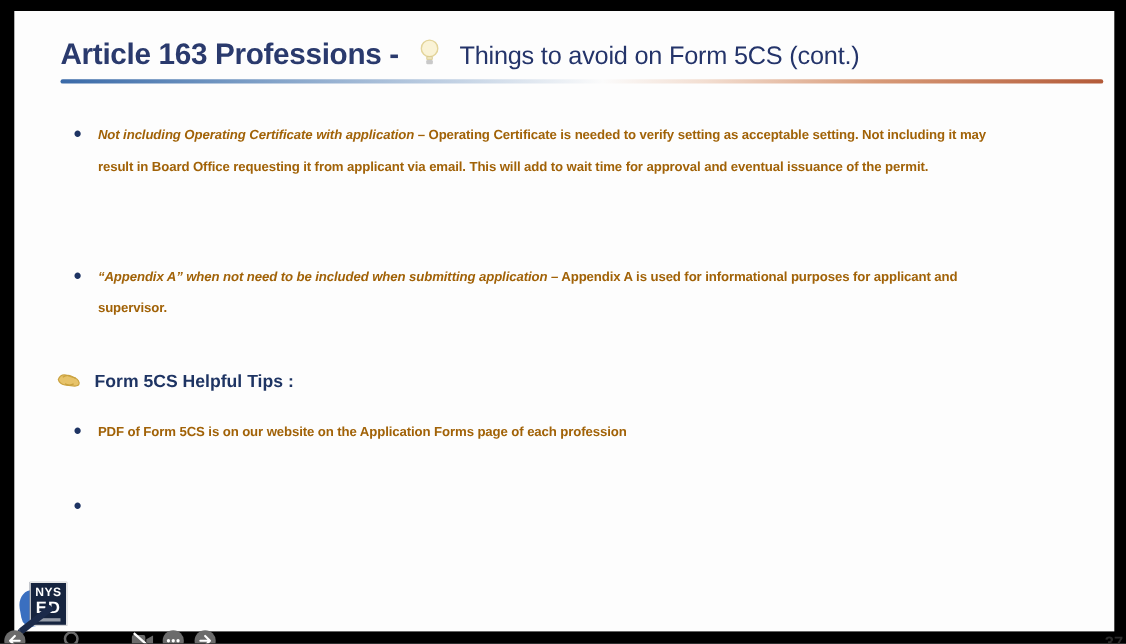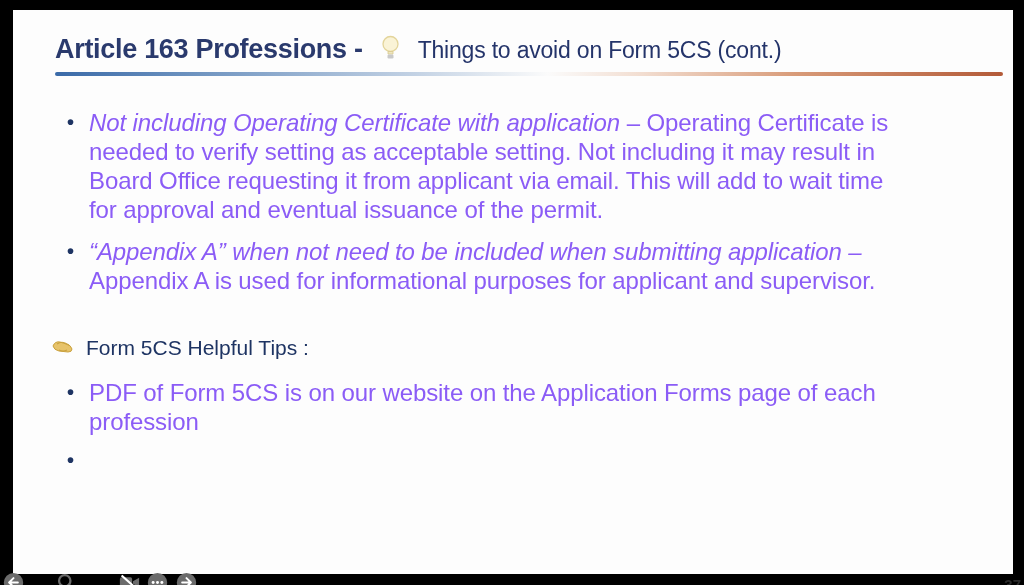--- a/index.html
+++ b/index.html
@@ -18,26 +18,26 @@
   .rule{position:absolute;left:42px;top:62px;width:948px;height:4px;border-radius:2px;
         background:linear-gradient(to right,#3a6aa8 0%,#6f94c0 15%,#c3d2e4 38%,#fbfbfb 52%,
                    #f2ddd0 62%,#dba océ 0;
         );}
   
   .rule{background:linear-gradient(to right,#3a6aa8 0%,#6f94c0 15%,#c3d2e4 38%,#fbfbfb 52%,#f2ddd0 62%,#d89b79 78%,#b35a38 100%);}
 
   
   .bullet{position:absolute;left:46px;width:846px;padding-left:30px;box-sizing:border-box;}
   .dot{position:absolute;left:8px;top:0;color:#1e3463;font-size:20px;line-height:29px;font-weight:bold;}
-  .btext{font-size:24px;line-height:29px;font-weight:normal;color:#8b5cf6;letter-spacing:-0.1px;}
+  .btext{font-size:12px;line-height:29px;font-weight:bold;color:#a16207;letter-spacing:-0.1px;}
   .em{font-style:italic;}
   .b1{top:98px;} .b2{top:227px;} .b3{top:368px;} .b4{top:436px;}
 
   .tips{position:absolute;left:37px;top:324px;display:flex;align-items:center;gap:10px;}
-  .tips-text{font-size:21px;line-height:28px;font-weight:normal;color:#1e3463;}
+  .tips-text{font-size:16px;line-height:28px;font-weight:bold;color:#1e3463;}
 
   
   .pagenum{position:absolute;left:966px;top:566px;width:42px;text-align:right;
            font-size:15px;color:#2b2b2b;font-weight:bold;}
 
   
   .logo{position:absolute;left:18px;top:527px;width:48px;height:50px;}
   .logo .state{position:absolute;left:0;top:9px;width:27px;height:33px;background:#3a6fc0;
                border-radius:45% 20% 55% 30%;transform:rotate(-10deg);}
   .logo .card{position:absolute;left:9px;top:2px;width:34px;height:40px;background:#16243f;
@@ -108,20 +108,29 @@
       </span>
     </div>
 
     <div class="bullet b4">
       <span class="dot">•</span>
     </div>
 
     <div class="pagenum">37</div>
   </div>
 
+  <div class="logo">
+    <div class="state"></div>
+    <div class="card">
+      <div class="nys">NYS</div>
+      <div class="ed">ED</div>
+      <div class="fineprint"></div>
+    </div>
+    <div class="pen"></div>
+  </div>
 
   <div class="controls">
     <span class="ctl">
       <svg width="21" height="21" viewBox="0 0 24 24">
         <circle cx="12" cy="12" r="11" fill="#6b6b6b"></circle>
         <path d="M17 12 H8 M12 7 l-5 5 5 5" stroke="#fff" stroke-width="2.2" fill="none" stroke-linecap="round" stroke-linejoin="round"></path>
       </svg>
     </span>
     <span class="ctl ctl-search">
       <svg width="21" height="21" viewBox="0 0 24 24">

